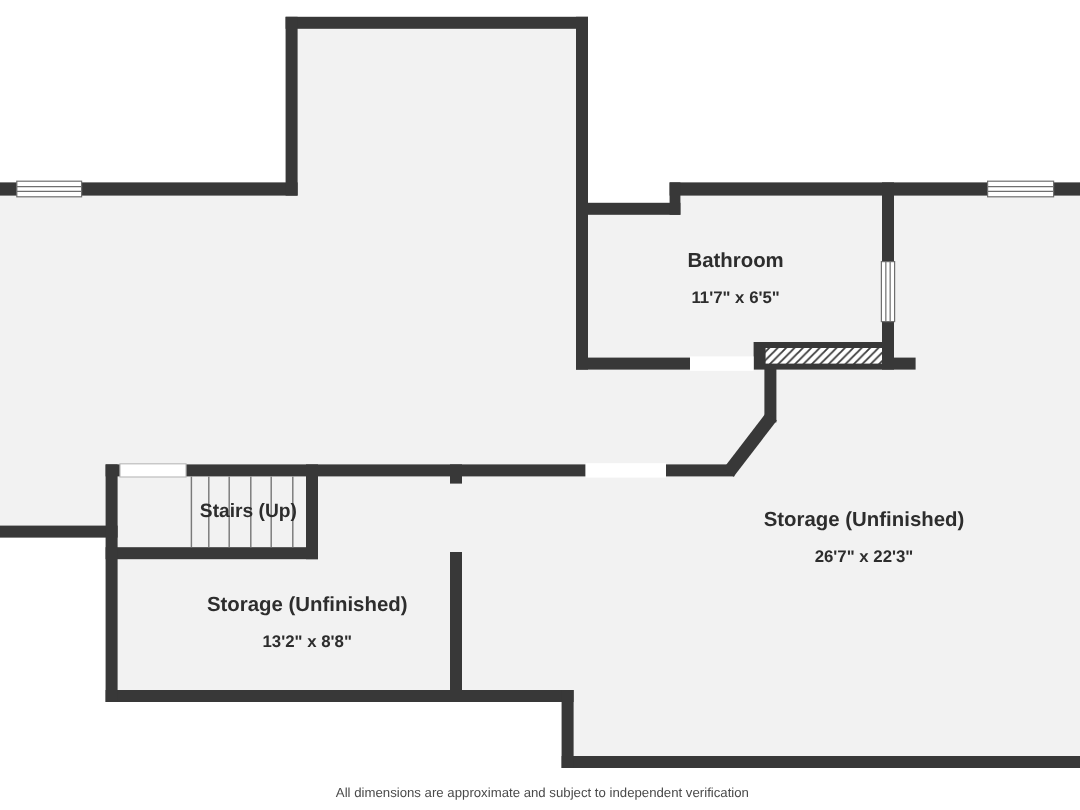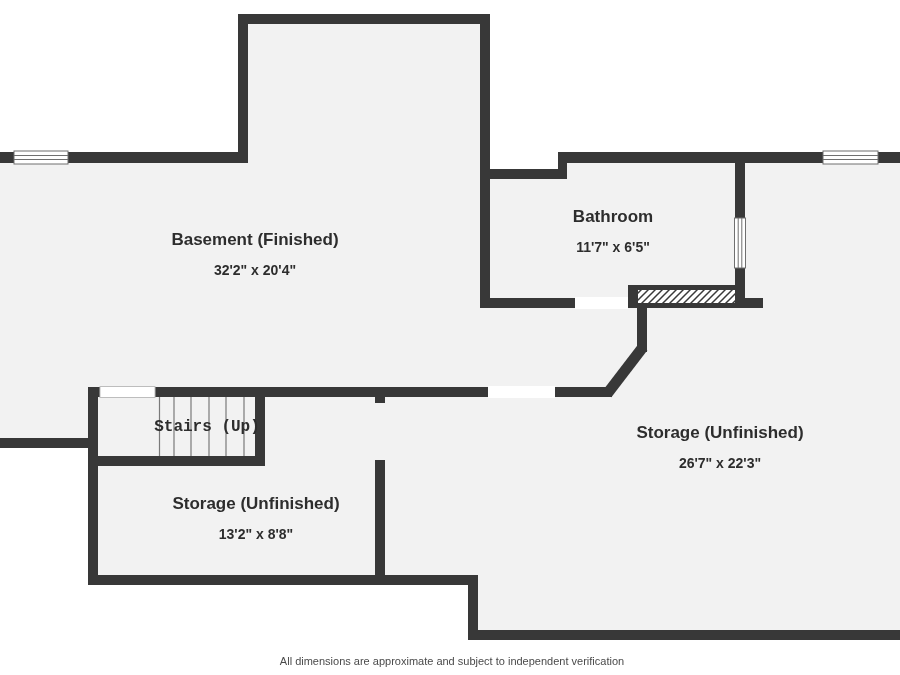--- a/index.html
+++ b/index.html
@@ -31,21 +31,21 @@
     position:absolute;
     transform:translate(-50%,-50%);
     display:flex;flex-direction:column;align-items:center;gap:12px;
     text-align:center;color:var(--text);font-weight:700;white-space:nowrap;line-height:1.15;
   }
   .room-name{font-size:17px;}
   .room-dims{font-size:14px;}
   .lbl-basement{left:255px;top:254px;}
   .lbl-bathroom{left:613px;top:231px;}
   .lbl-stairs{left:207px;top:427px;}
-  .lbl-stairs .room-name{font-size:16px;font-family:Liberation Mono, monospace;}
+  .lbl-stairs .room-name{font-size:16px;}
   .lbl-storage-left{left:256px;top:518px;}
   .lbl-storage-right{left:720px;top:447px;}
   .footer-note{
     position:absolute;left:452px;top:661px;
     transform:translate(-50%,-50%);
     font-size:11px;color:var(--footer_text);white-space:nowrap;font-weight:400;
   }
 </style>
 </head>
 <body>
@@ -117,24 +117,20 @@
       <g>
         <rect class="win" x="734.5" y="218" width="11" height="50"></rect>
         <line class="win-line" x1="738.2" y1="218" x2="738.2" y2="268"></line>
         <line class="win-line" x1="741.8" y1="218" x2="741.8" y2="268"></line>
       </g>
     </g>
 
     <path class="treads" d="M159.5,397 V456 M174,397 V456 M191,397 V456 M209,397 V456 M226,397 V456 M244,397 V456"></path>
   </svg>
 
-  <div class="room-label lbl-basement">
-    <div class="room-name">Basement (Finished)</div>
-    <div class="room-dims">32'2" x 20'4"</div>
-  </div>
 
   <div class="room-label lbl-bathroom">
     <div class="room-name">Bathroom</div>
     <div class="room-dims">11'7" x 6'5"</div>
   </div>
 
   <div class="room-label lbl-stairs">
     <div class="room-name">Stairs (Up)</div>
   </div>
 

